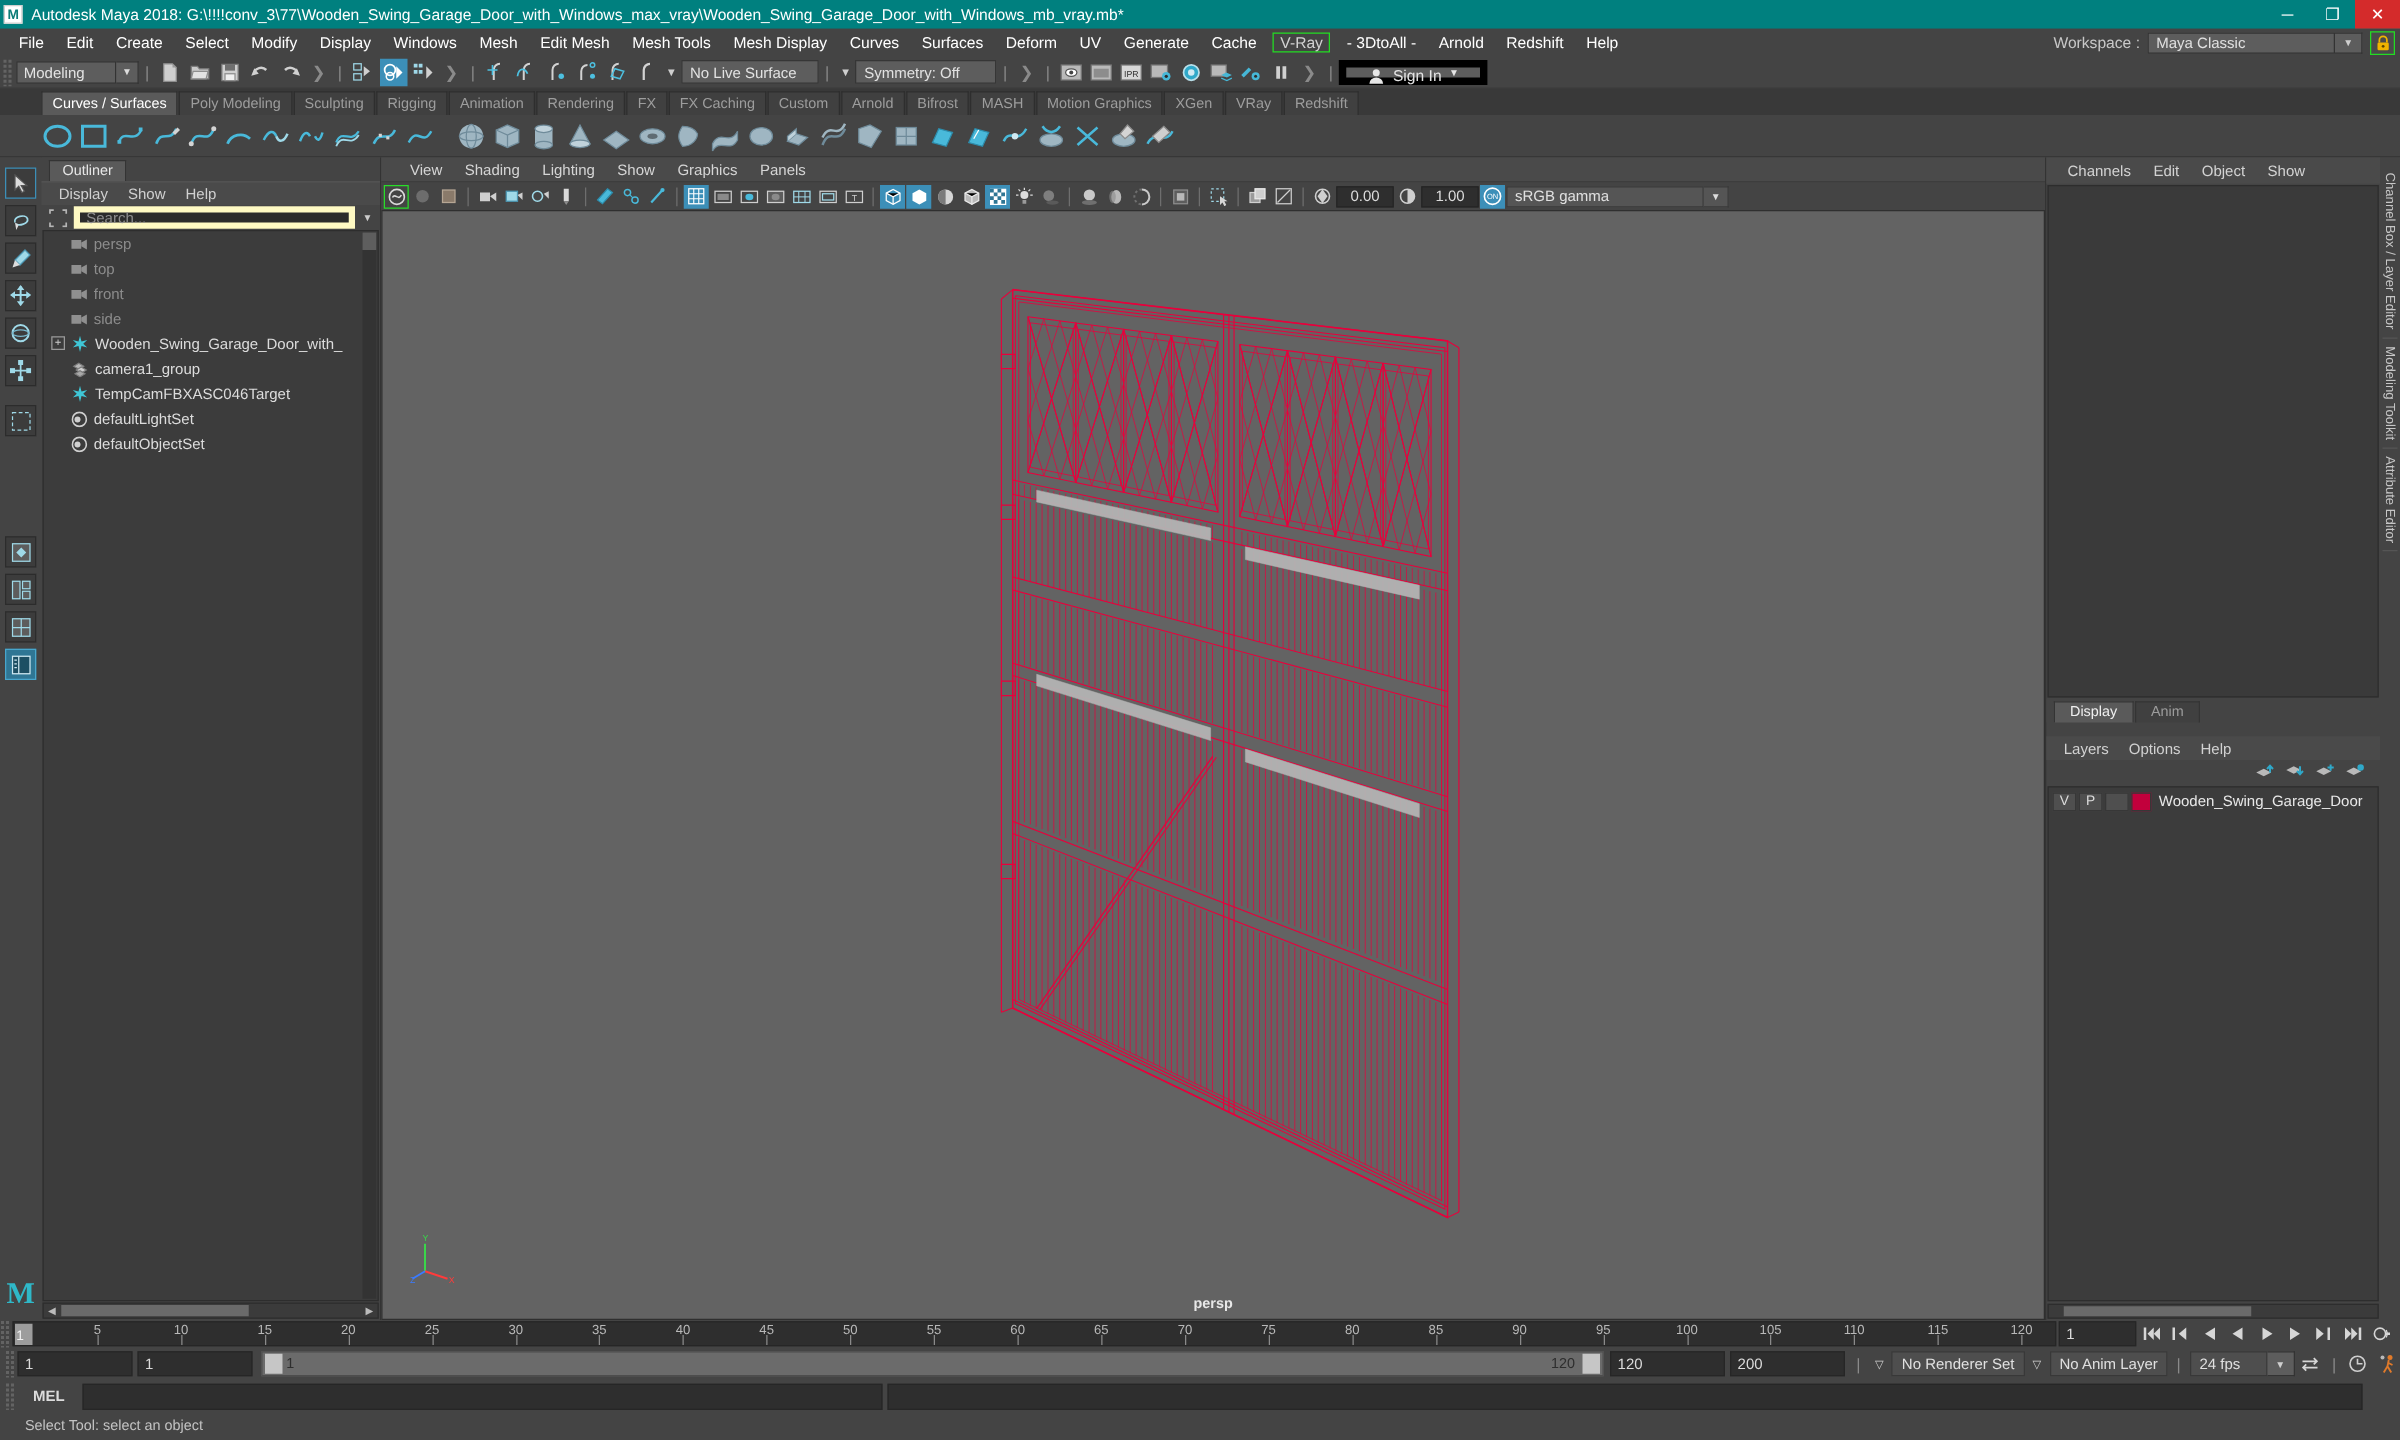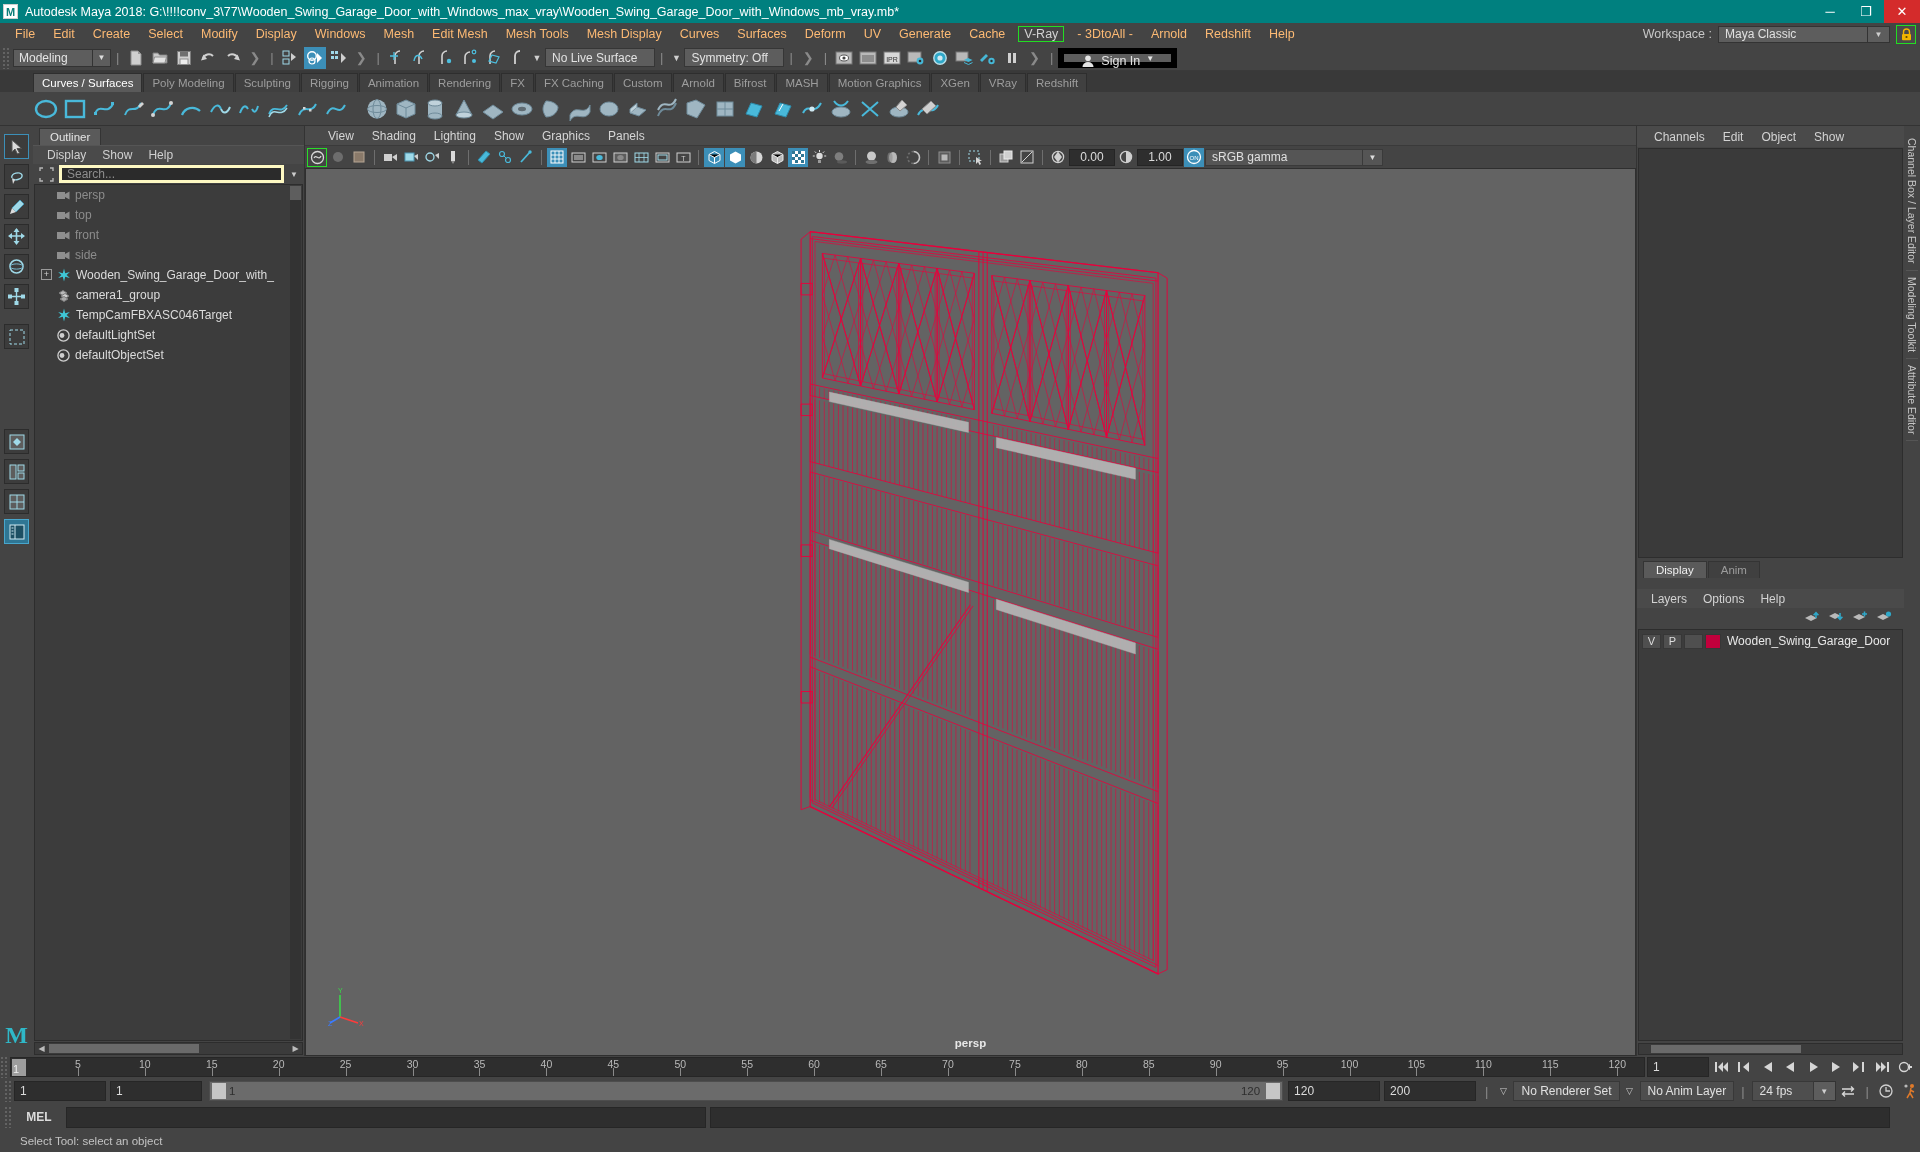--- a/index.html
+++ b/index.html
@@ -30,21 +30,21 @@
     width:36px; height:23px; display:flex; align-items:center; justify-content:center;
     color:#ffffff; font-size:13px;
   }
   .title-btn.close { background:#d42b2b; }
 
   
   .menubar {
     height:22px; flex:0 0 22px; background:#444444; display:flex; align-items:center;
     padding-left:6px; font-size:12.5px; position:relative;
   }
-  .menu-item { padding:2px 9px; color:#fdba74; white-space:nowrap; }
+  .menu-item { padding:2px 9px; color:#ffffff; white-space:nowrap; }
   .menu-item.boxed {
     border:1px solid #22dd22; color:#d2d2d2; padding:0px 5px; margin:0 4px;
   }
   .workspace-wrap {
     position:absolute; right:4px; top:0; height:22px; display:flex; align-items:center; gap:6px;
   }
   .workspace-label { color:#c8c8c8; font-size:12.5px; }
   .ws-select {
     width:150px; height:17px; background:#5d5d5d; border:1px solid #333;
     display:flex; align-items:center; padding-left:6px; font-size:12px; color:#e0e0e0;
@@ -140,21 +140,21 @@
     background:#4a4a4a; font-size:12px; border-top:1px solid #555;
   }
   .outliner-menubar span { padding:0 8px; color:#d0d0d0; }
   .outliner-search {
     height:20px; display:flex; align-items:center; gap:3px; padding:1px 3px; background:#444;
   }
   .search-ico {
     width:20px; height:18px; display:flex; align-items:center; justify-content:center; color:#bbb;
   }
   .search-field {
-    flex:1; height:18px; background:#2b2b2b; border:3px solid #fef9c3; display:flex;
+    flex:1; height:18px; background:#2b2b2b; border:5px solid #fef9c3; display:flex;
     align-items:center; padding-left:5px; color:#8d8d8d; font-size:12px;
   }
   .search-arrow { width:14px; text-align:center; font-size:8px; color:#ccc; }
   .outliner-list {
     flex:1; background:#3c3c3c; border:1px solid #2d2d2d; margin:0 1px; overflow:hidden;
     position:relative; font-size:12px;
   }
   .ol-row { height:20px; display:flex; align-items:center; padding-left:22px; gap:5px; white-space:nowrap; }
   .ol-row.dim span.lbl { color:#8c8c8c; }
   .ol-row span.lbl { color:#dcdcdc; }
@@ -447,21 +447,21 @@
     </div>
     <div class="ibtn">
       <svg width="14" height="17" viewBox="0 0 14 17">
           <path d="M10 2 a5 5 0 00-5 5 v8" stroke="#d2d2d2" stroke-width="1.8" fill="none"></path>
         </svg>
     </div>
     <span class="dd-arrow-sm">▼</span>
     <div class="field-box" style="width:110px">No Live Surface</div>
     <span class="sep">|</span>
     <span class="dd-arrow-sm">▼</span>
-    <div class="field-box" style="width:100px">Symmetry: Off</div>
+    <div class="field-box" style="width:113px">Symmetry: Off</div>
     <span class="sep">|</span>
     <span class="sep">❯</span>
     <span class="sep">|</span>
 
     <div class="ibtn">
       <svg width="18" height="16" viewBox="0 0 18 16">
           <rect x="1" y="2" width="16" height="12" fill="#b9b9b9" stroke="#777"></rect>
           <ellipse cx="9" cy="8" rx="4.5" ry="3" fill="#ffffff" stroke="#555"></ellipse>
           <circle cx="9" cy="8" r="1.6" fill="#444"></circle>
         </svg>

